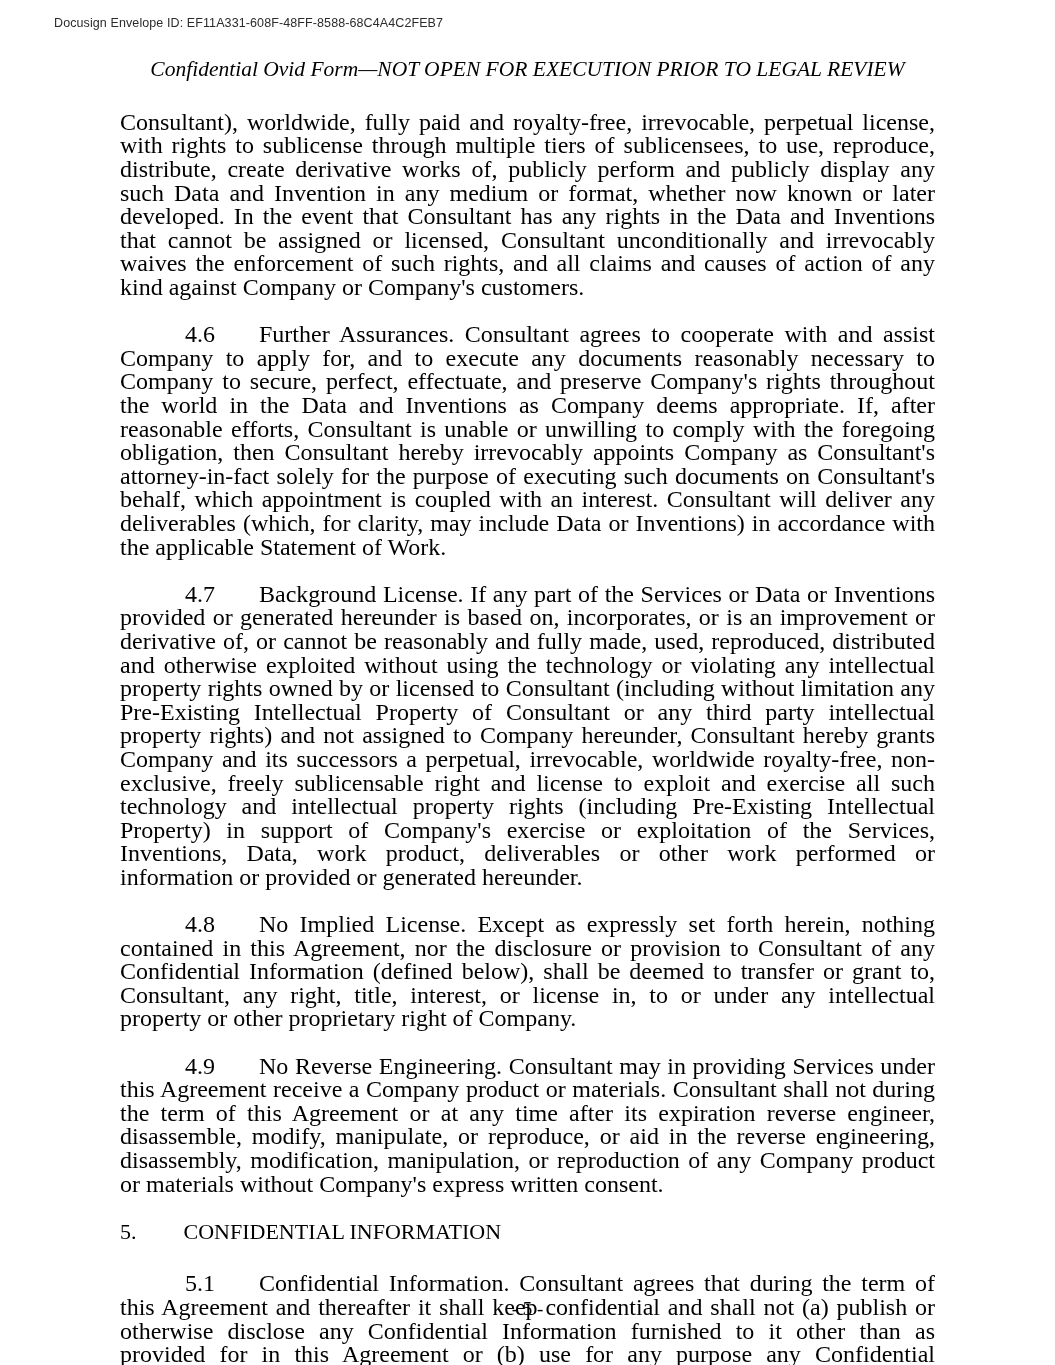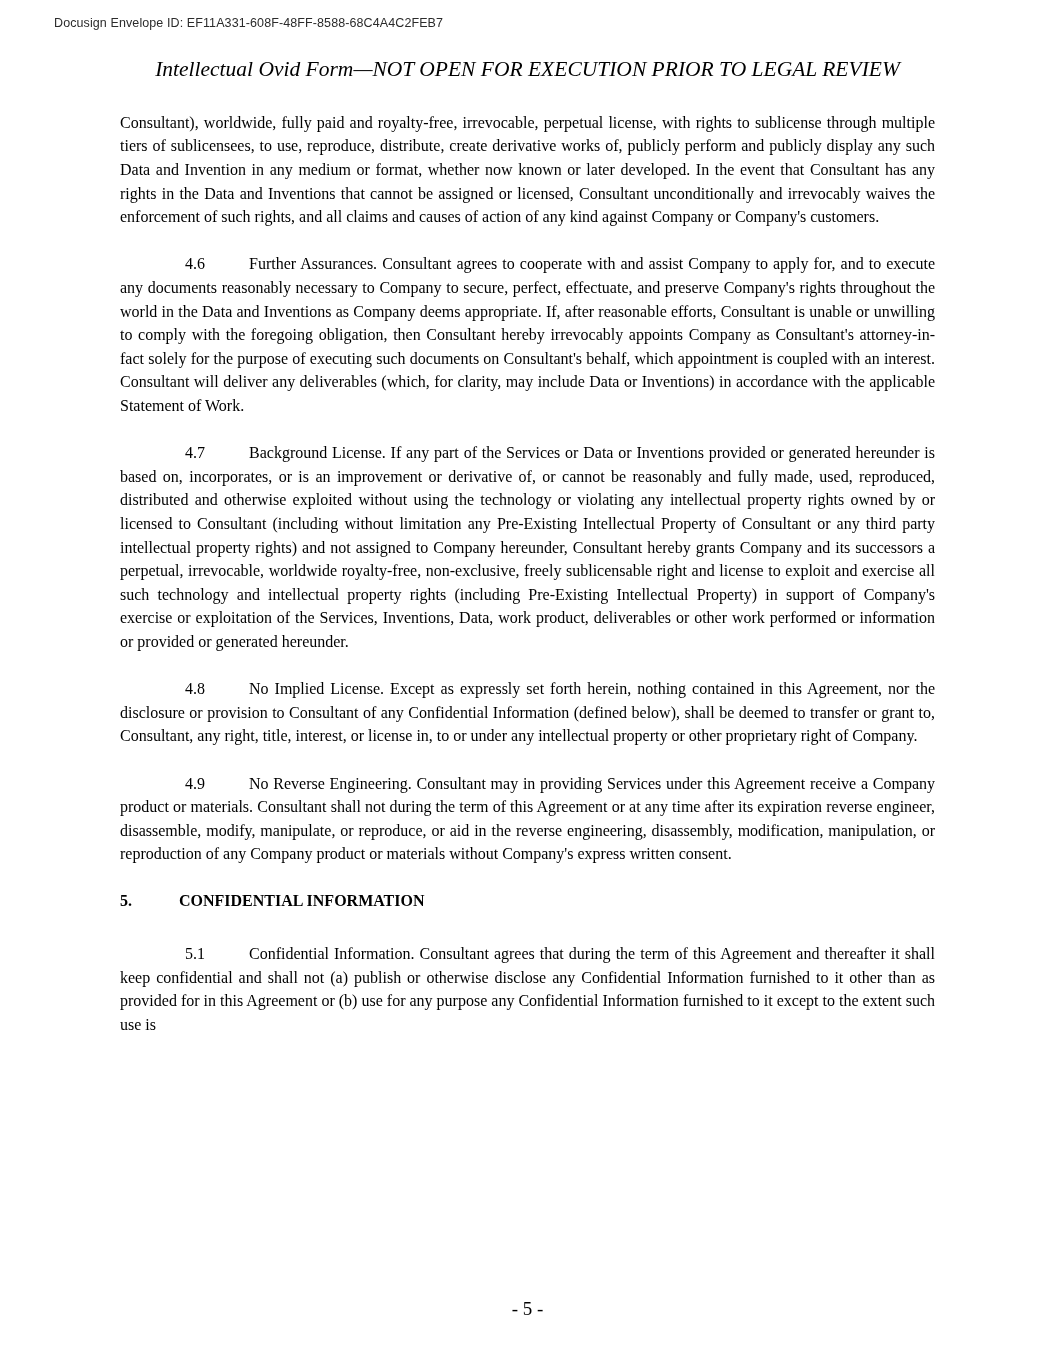--- a/index.html
+++ b/index.html
@@ -47,21 +47,21 @@
   }
 
   .body-block {
     margin-top: 28px;
   }
 
   p.para {
     margin: 0 0 0 0;
     text-align: justify;
     text-justify: inter-word;
-    font-size: 16px;
+    font-size: 24px;
     line-height: 23.6px;
     hyphens: none;
   }
 
   p.para + p.para {
     margin-top: 23.6px;
   }
 
   p.indent {
     text-indent: 0;
@@ -76,23 +76,23 @@
     display: inline-block;
     width: 44px;
   }
 
   .run-head {
     font-weight: normal;
   }
 
   p.section-heading {
     margin: 0;
-    font-size: 16px;
+    font-size: 22px;
     line-height: 23.6px;
-    font-weight: bold;
+    font-weight: normal;
     text-align: left;
   }
   p.section-heading .tab-gap-sec {
     display: inline-block;
     width: 47px;
   }
 
   
   .page-footer {
     position: absolute;
@@ -103,21 +103,21 @@
     font-size: 19px;
   }
 </style>
 </head>
 <body>
 
 <div class="docusign-stamp">Docusign Envelope ID: EF11A331-608F-48FF-8588-68C4A4C2FEB7</div>
 
 <div class="page">
 
-  <div class="doc-header">Intellectual Ovid Form—NOT OPEN FOR EXECUTION PRIOR TO LEGAL REVIEW</div>
+  <div class="doc-header">Confidential Ovid Form—NOT OPEN FOR EXECUTION PRIOR TO LEGAL REVIEW</div>
 
   <div class="body-block">
 
     <p class="para">Consultant), worldwide, fully paid and royalty-free, irrevocable, perpetual license, with rights to sublicense through multiple tiers of sublicensees, to use, reproduce, distribute, create derivative works of, publicly perform and publicly display any such Data and Invention in any medium or format, whether now known or later developed. In the event that Consultant has any rights in the Data and Inventions that cannot be assigned or licensed, Consultant unconditionally and irrevocably waives the enforcement of such rights, and all claims and causes of action of any kind against Company or Company's customers.</p>
 
     <p class="para indent">
       <span class="tab-indent"></span><span>4.6</span><span class="tab-gap"></span><span class="run-head">Further Assurances</span><span>.</span><span> Consultant agrees to cooperate with and assist Company to apply for, and to execute any documents reasonably necessary to Company to secure, perfect, effectuate, and preserve Company's rights throughout the world in the Data and Inventions as Company deems appropriate. If, after reasonable efforts, Consultant is unable or unwilling to comply with the foregoing obligation, then Consultant hereby irrevocably appoints Company as Consultant's attorney-in-fact solely for the purpose of executing such documents on Consultant's behalf, which appointment is coupled with an interest. Consultant will deliver any deliverables (which, for clarity, may include Data or Inventions) in accordance with the applicable Statement of Work.</span>
     </p>
 
     <p class="para indent">

